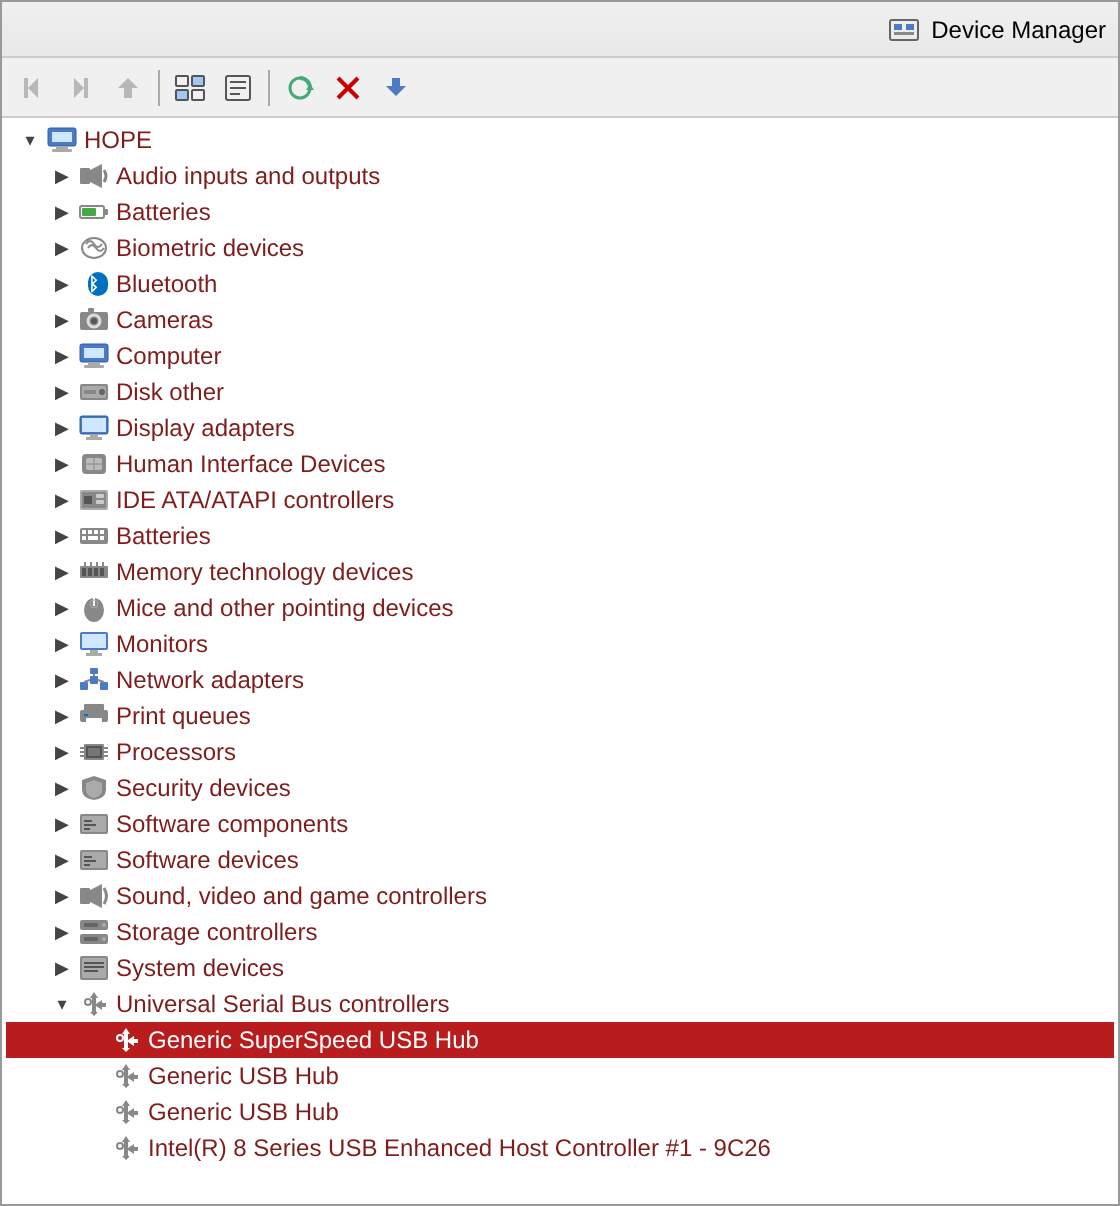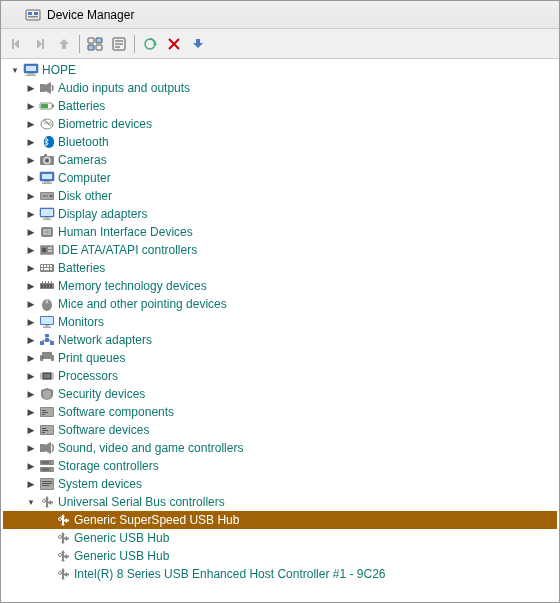--- a/index.html
+++ b/index.html
@@ -16,25 +16,26 @@
       width: 560px;
       height: 603px;
       background: #fff;
       border: 1px solid #999;
       display: flex;
       flex-direction: column;
     }
 
     .title-bar {
       background: linear-gradient(to bottom, #f0f0f0, #e8e8e8);
-      padding: 6px 24px;
+      padding: 6px 6px;
       display: flex;
       align-items: center;
       border-bottom: 1px solid #ccc;
       height: 28px;
+      justify-content: flex-end;
     }
 
     .title-bar-icon {
       width: 16px;
       height: 16px;
       margin-right: 6px;
     }
 
     .title-bar-text {
       font-size: 12px;
@@ -110,21 +111,21 @@
     .tree-row {
       display: flex;
       align-items: center;
       padding: 1px 0;
       cursor: default;
       white-space: nowrap;
       height: 18px;
     }
 
     .tree-row.selected {
-      background: #a16207;
+      background: #b91c1c;
       color: #fff;
     }
 
     .tree-row.selected .item-text {
       color: #fff;
     }
 
     .expander {
       width: 16px;
       height: 16px;
@@ -145,21 +146,21 @@
       height: 16px;
       margin-right: 3px;
       flex-shrink: 0;
       display: inline-flex;
       align-items: center;
       justify-content: center;
     }
 
     .item-text {
       font-size: 12px;
-      color: #0f766e;
+      color: #7f1d1d;
     }
 
     .children {
       list-style: none;
       padding: 0;
       margin: 0;
     }
 
     
     .indent-0 { padding-left: 4px; }

